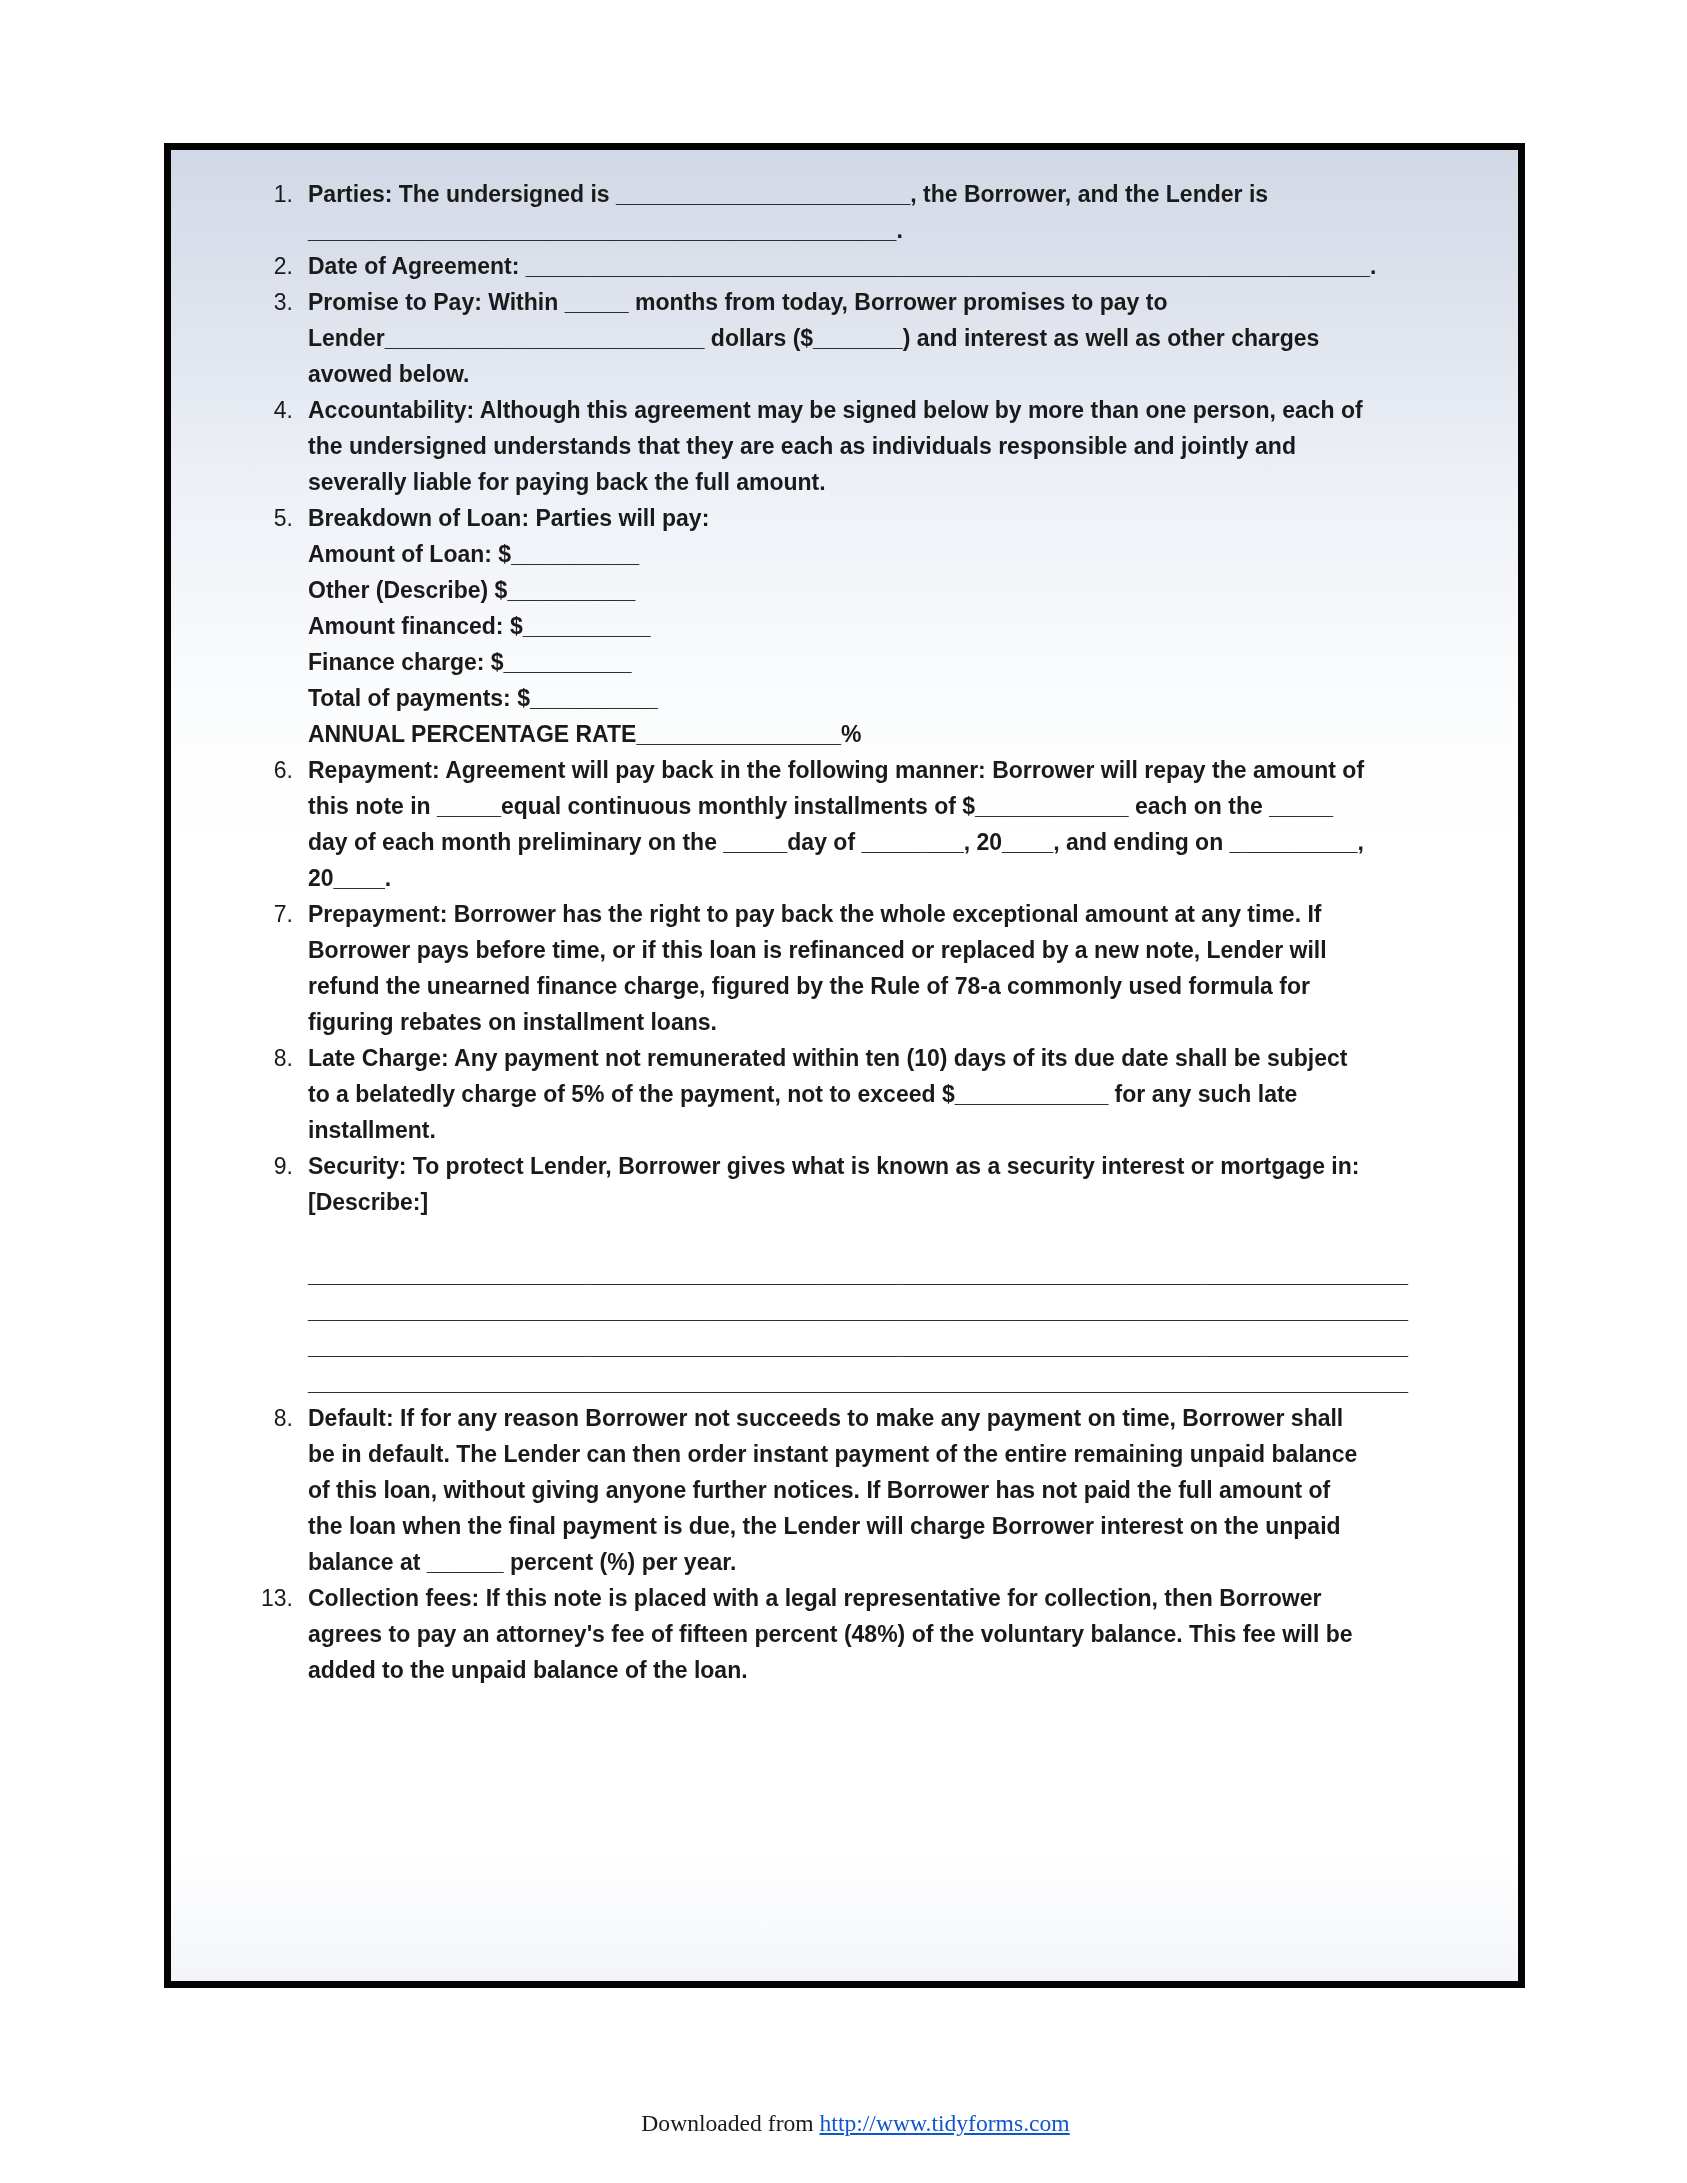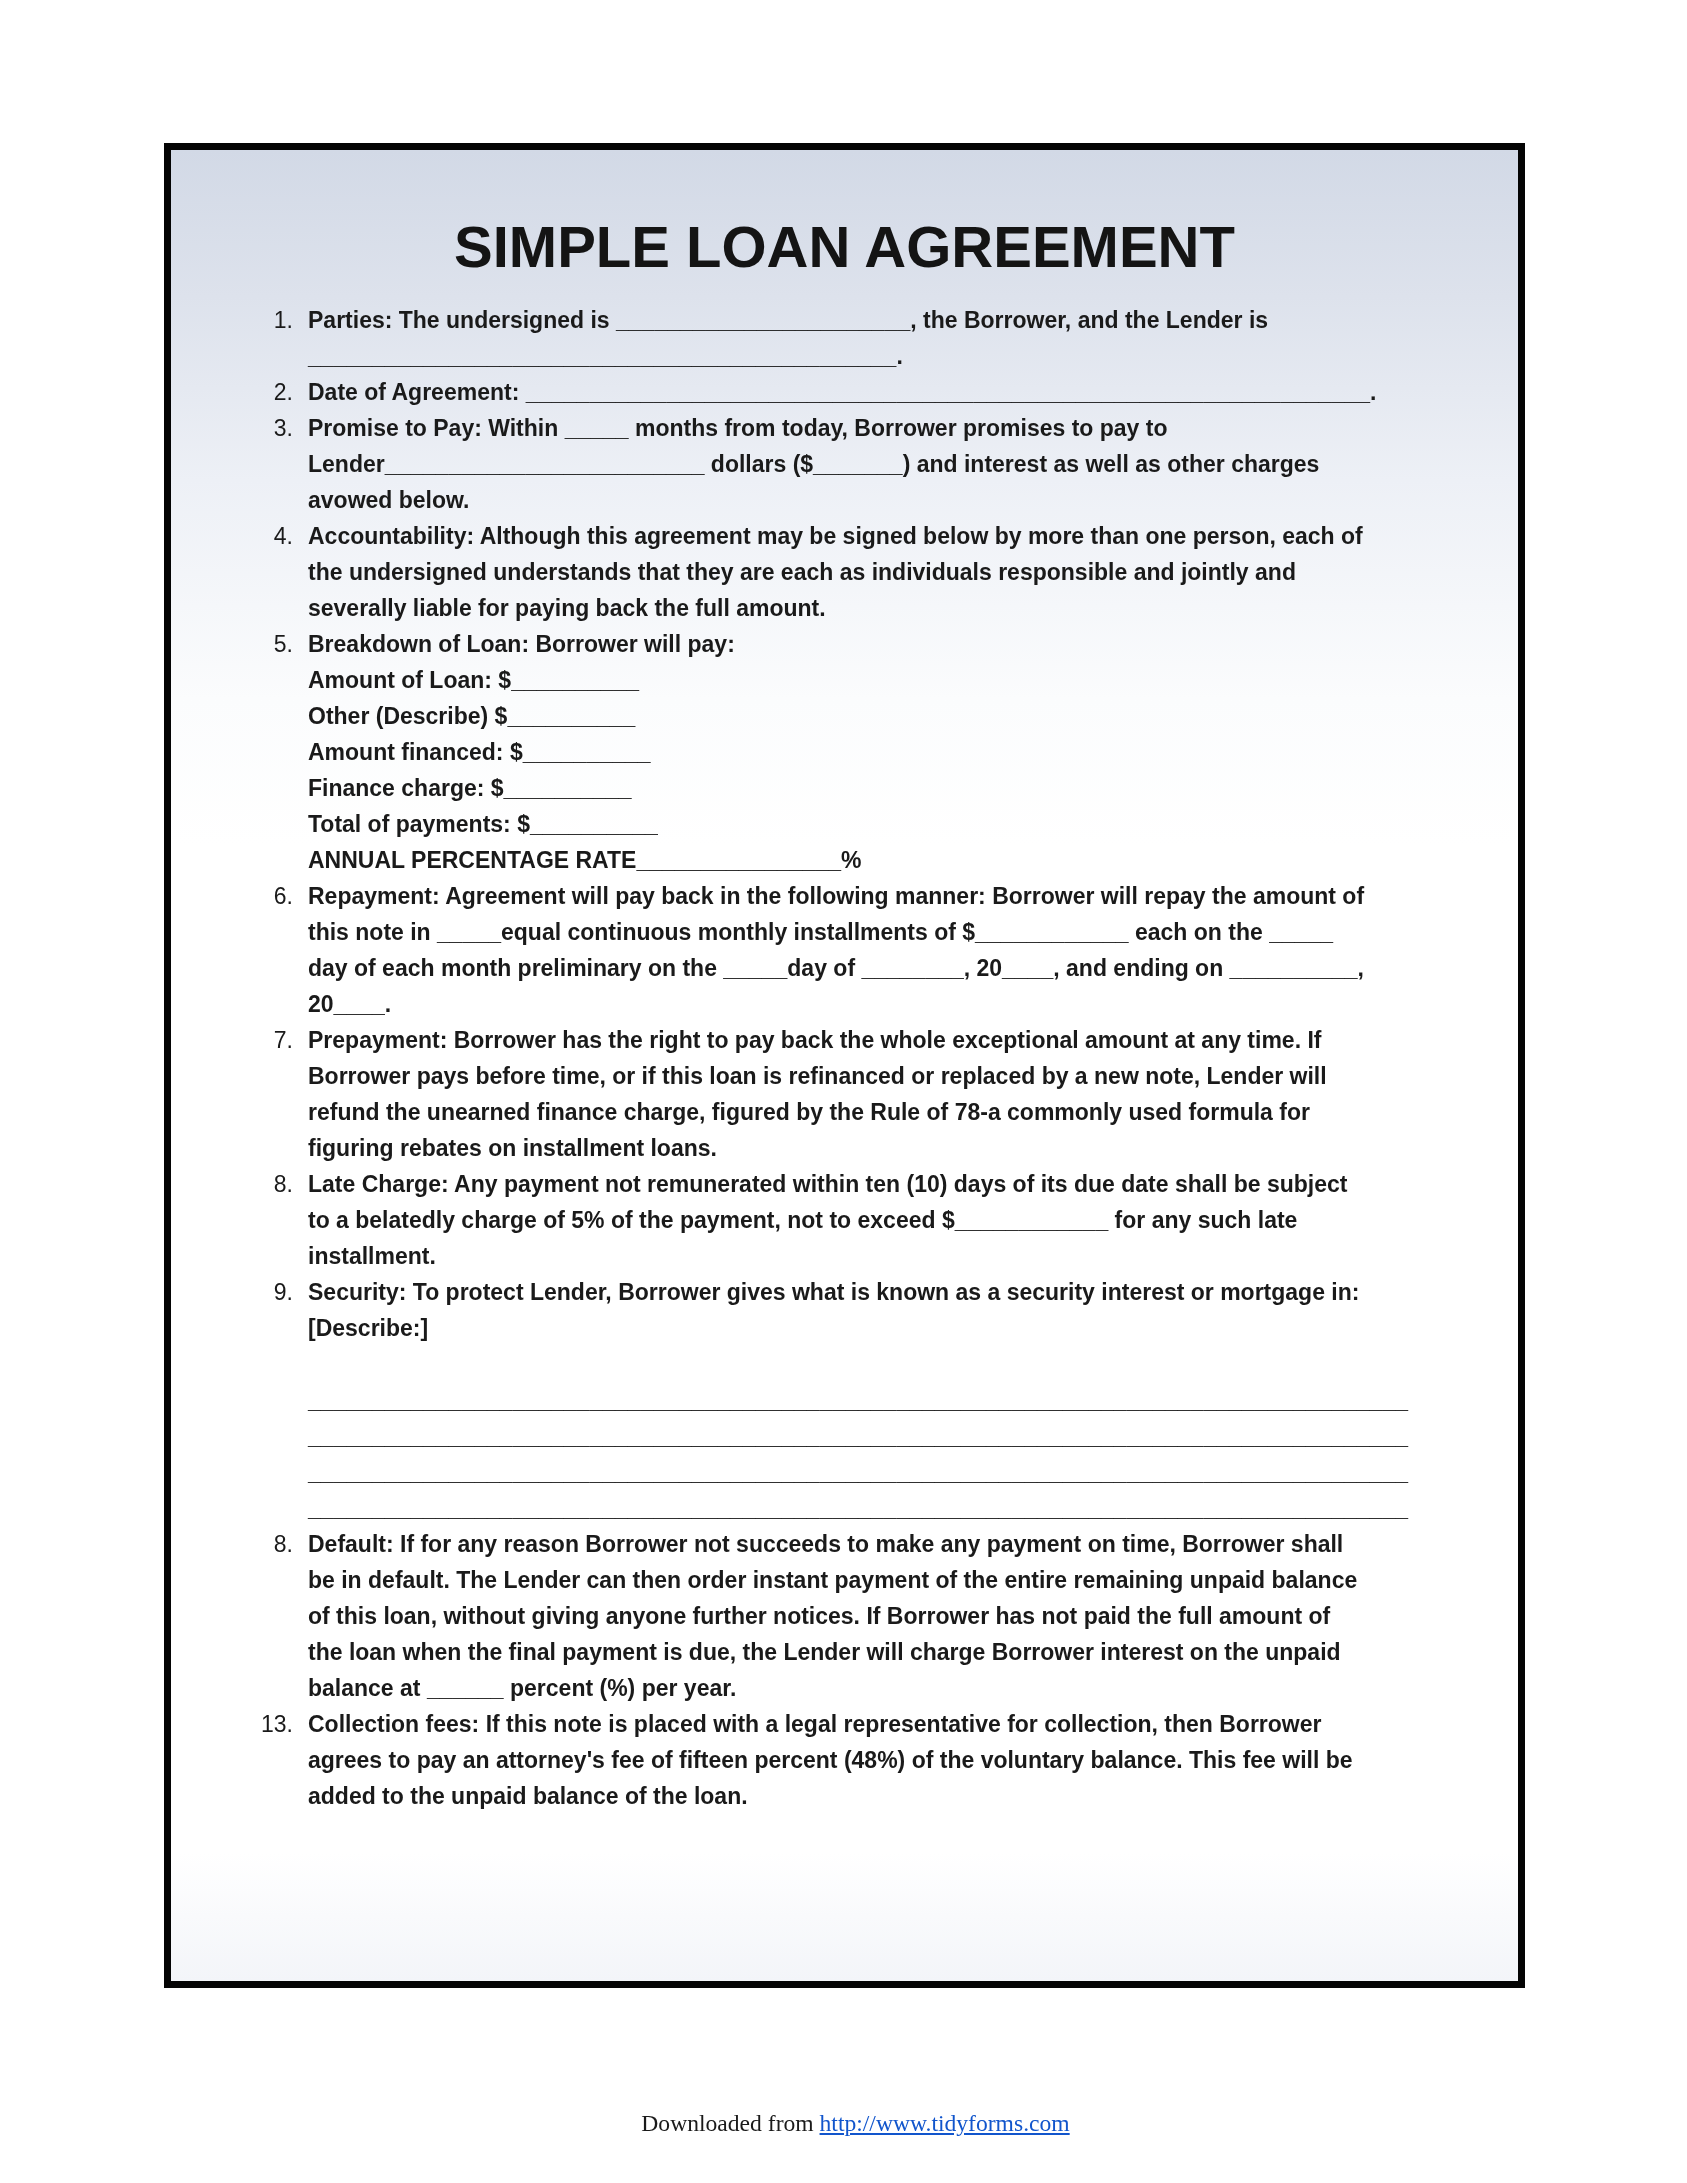--- a/index.html
+++ b/index.html
@@ -81,21 +81,20 @@
   .footer a {
     color: #1155cc;
     text-decoration: underline;
     cursor: pointer;
   }
 </style>
 </head>
 <body>
 
 <div class="page">
-  <h1 class="title">SIMPLE LOAN AGREEMENT</h1>
 
   <div class="list">
 
       <div class="item">
         <div class="num">1.</div>
         <div class="txt">Parties: The undersigned is _______________________, the Borrower, and the Lender is
 ______________________________________________.</div>
       </div>
 
       <div class="item">
@@ -112,21 +111,21 @@
 
       <div class="item">
         <div class="num">4.</div>
         <div class="txt">Accountability: Although this agreement may be signed below by more than one person, each of
 the undersigned understands that they are each as individuals responsible and jointly and
 severally liable for paying back the full amount.</div>
       </div>
 
       <div class="item">
         <div class="num">5.</div>
-        <div class="txt">Breakdown of Loan: Borrower will pay:
+        <div class="txt">Breakdown of Loan: Parties will pay:
 Amount of Loan: $__________
 Other (Describe) $__________
 Amount financed: $__________
 Finance charge: $__________
 Total of payments: $__________
 ANNUAL PERCENTAGE RATE________________%</div>
       </div>
 
       <div class="item">
         <div class="num">6.</div>

